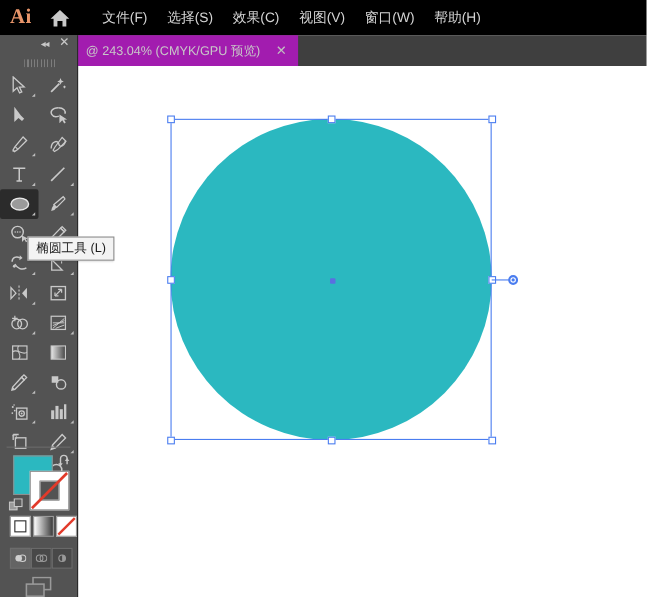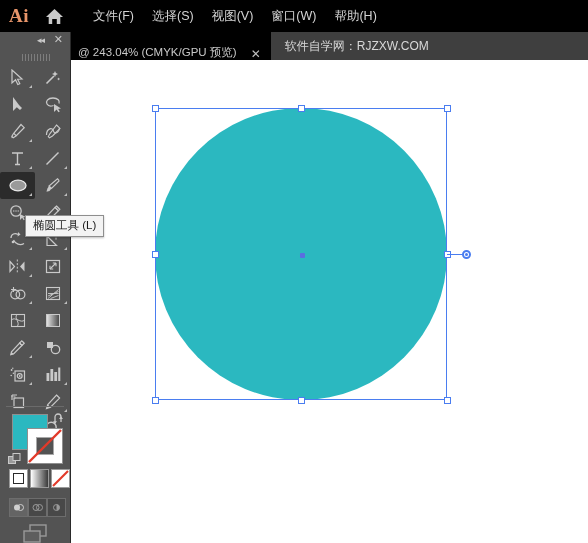--- a/index.html
+++ b/index.html
@@ -68,23 +68,23 @@
     background: #3f3f3f;
     display: flex;
     align-items: stretch;
   }
   .tabbar-spacer {
     width: 70px;
     background: #535353;
     position: relative;
   }
   .tab-active {
-    background: #000000;
-    display: flex;
-    align-items: flex-end;
+    background: #a21caf;
+    display: flex;
+    align-items: center;
     padding: 0 6px 0 8px;
     color: #c8c8c8;
     font-size: 11.5px;
     white-space: nowrap;
     position: relative;
     cursor: default;
   }
   .tab-active .tab-label { margin-right: 10px; overflow: hidden; }
   .tab-close {
     color: #c0c0c0;
@@ -358,33 +358,33 @@
   <div class="menubar">
     <div class="ai-logo">Ai</div>
     <div class="home-icon">
       <svg width="19" height="17" viewBox="0 0 19 17" aria-hidden="true">
         <path d="M9.5 1 L18 9 L15.3 9 L15.3 16 L11.8 16 L11.8 11 L7.2 11 L7.2 16 L3.7 16 L3.7 9 L1 9 Z" fill="#c9c9c9"></path>
       </svg>
     </div>
     <div class="menu-items">
       <div class="menu-item">文件(F)</div>
       <div class="menu-item">选择(S)</div>
+      <div class="menu-item">效果(C)</div>
       <div class="menu-item">视图(V)</div>
       <div class="menu-item">窗口(W)</div>
       <div class="menu-item">帮助(H)</div>
     </div>
   </div>
 
   <div class="tabbar">
     <div class="tabbar-spacer"></div>
     <div class="tab-active">
       <span class="tab-label">@ 243.04%  (CMYK/GPU 预览)</span>
       <span class="tab-close">✕</span>
     </div>
-    <div class="tab-watermark">软件自学网：RJZXW.COM</div>
   </div>
 
   <div class="canvas">
     <div class="shape-circle" style="background: rgb(43, 184, 192); left: 85px; top: 48px; width: 292px; height: 292px;"></div>
 
     <div class="sel-box">
       <div class="handle" style="left:-4px;  top:-4px;"></div>
       <div class="handle" style="left:142px; top:-4px;"></div>
       <div class="handle" style="left:288px; top:-4px;"></div>
       <div class="handle" style="left:-4px;  top:142px;"></div>

